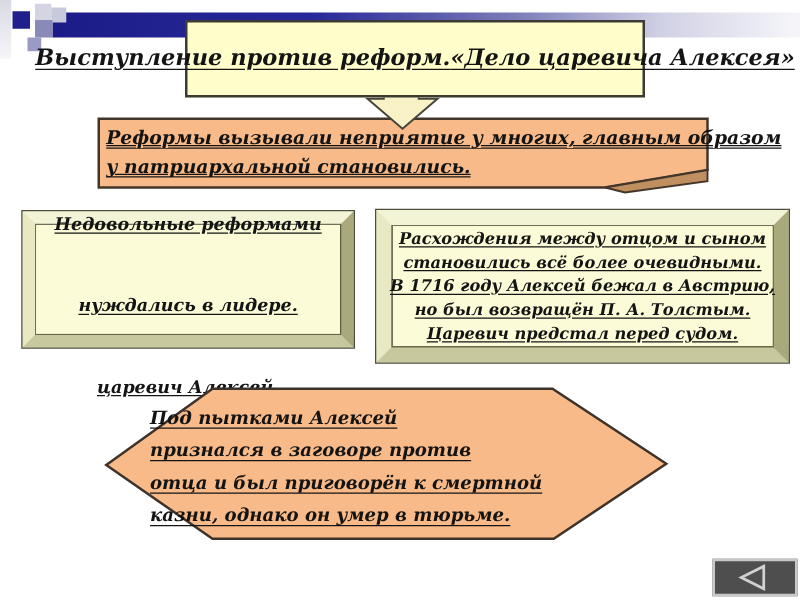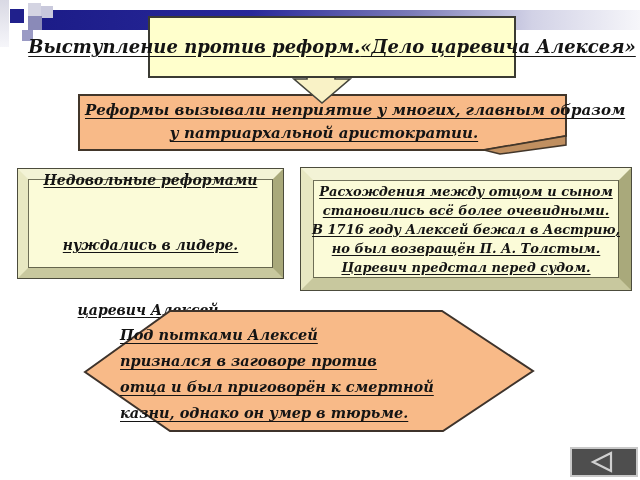--- a/index.html
+++ b/index.html
@@ -23,21 +23,21 @@
              background:#ffffcc;border:2px solid #3b3b33;z-index:5;
              display:flex;flex-direction:row;justify-content:center;align-items:center;}
   .title-box div{font-size:18px;font-weight:bold;font-style:italic;line-height:28px;
                  text-decoration:underline;text-underline-offset:3px;white-space:nowrap;}
 
   
   .arrow-svg{position:absolute;left:288px;top:55px;z-index:4;}
 
   
   .folded-svg{position:absolute;left:75px;top:90px;z-index:2;}
-  .intro-text{position:absolute;left:85px;top:99px;width:478px;z-index:3;text-align:center;}
+  .intro-text{position:absolute;left:85px;top:99px;width:478px;z-index:3;text-decoration:underline;}
   .intro-text div{font-size:15px;font-weight:bold;font-style:italic;line-height:23px;
                   text-decoration:underline;text-underline-offset:3px;white-space:nowrap;}
 
   
   .bevel{position:absolute;box-sizing:border-box;background:#fbfbd8;outline:1px solid #4c4c3c;}
   .bevel-left{left:18px;top:169px;width:265px;height:109px;border:11px solid;
               border-color:#f3f3d6 #a9a97b #c8c89e #e8e8c2;}
   .bevel-right{left:301px;top:168px;width:330px;height:122px;border:13px solid;
                border-color:#f3f3d6 #a9a97b #c8c89e #e8e8c2;}
   .bevel-inner{width:100%;height:100%;box-shadow:0 0 0 1px rgba(70,70,50,.75);
@@ -75,21 +75,21 @@
   <svg class="arrow-svg" width="70" height="52" viewBox="0 0 70 52">
     <polygon points="19,0 47,0 47,24 62,24 34,48 6,24 19,24" fill="#f9f2c6" stroke="#45453c" stroke-width="1.6"></polygon>
   </svg>
 
   <svg class="folded-svg" width="500" height="70" viewBox="0 0 500 70">
     <polygon points="4,5 491,5 491,46 409,60 4,60" fill="#f8ba88" stroke="#42362a" stroke-width="2"></polygon>
     <polygon points="409,60 491,46 491,55 425,64" fill="#c08f60" stroke="#42362a" stroke-width="1.5"></polygon>
   </svg>
   <div class="intro-text">
     <div>Реформы вызывали неприятие у многих, главным образом</div>
-    <div>у патриархальной аристократии.</div>
+    <div>у патриархальной становились.</div>
   </div>
 
   <div class="title-box">
     <div>Выступление против реформ.</div>
     <div>«Дело царевича Алексея»</div>
   </div>
 
   <div class="bevel bevel-left">
     <div class="bevel-inner">
       <div>Недовольные реформами</div>

